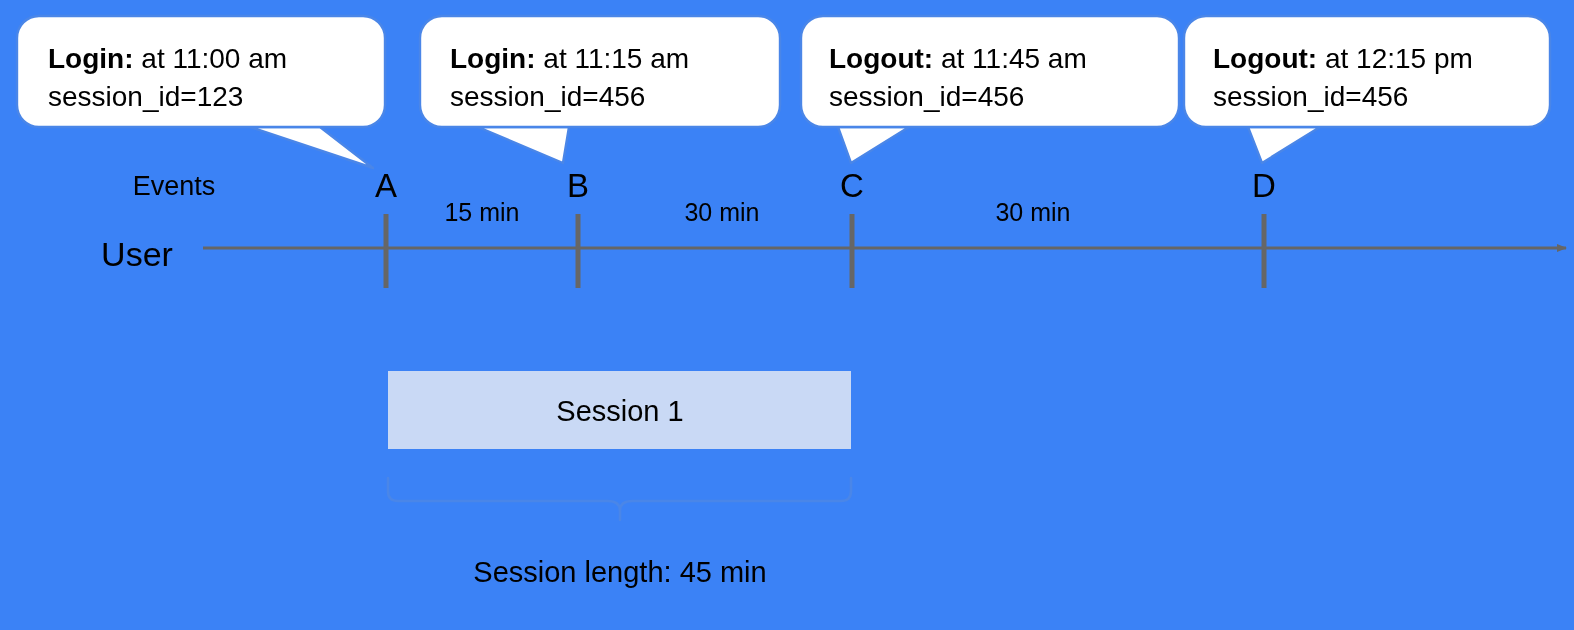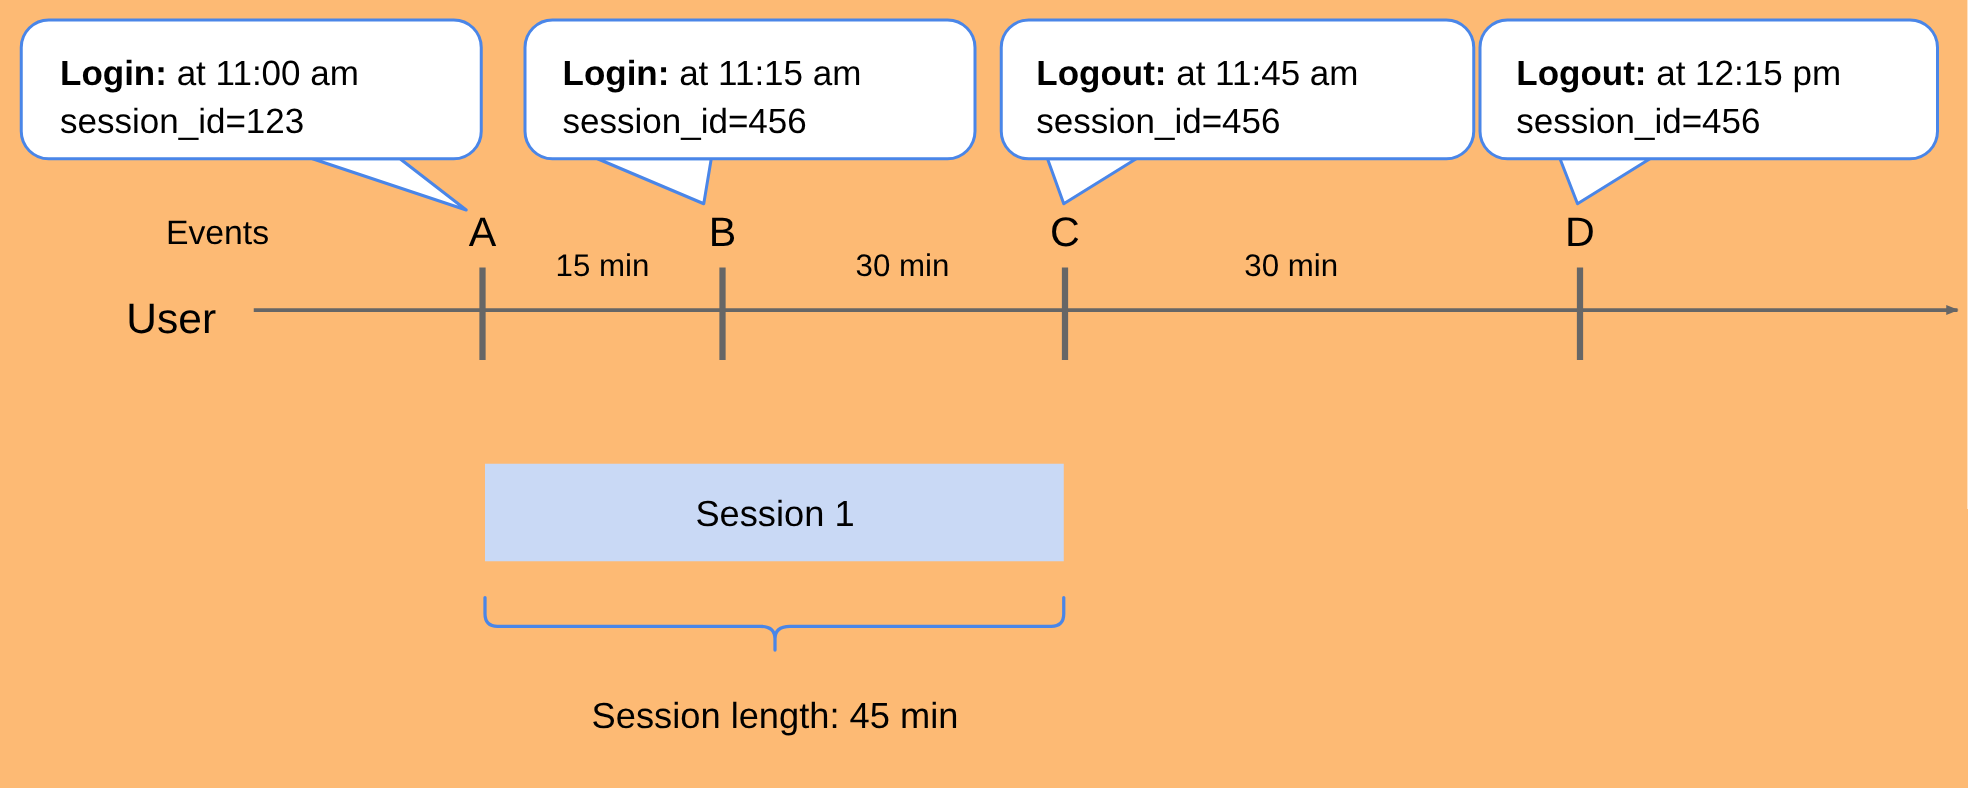--- a/index.html
+++ b/index.html
@@ -8,21 +8,21 @@
     background: #ffffff;
   }
   body {
     font-family: "Liberation Sans", sans-serif;
     color: #000000;
   }
   #diagram-root {
     position: relative;
     width: 1574px;
     height: 630px;
-    background: #fdba74;
+    background: #3b82f6;
     overflow: hidden;
   }
   #diagram-svg {
     position: absolute;
     left: 0;
     top: 0;
     width: 1574px;
     height: 630px;
   }
   .callout-text {

